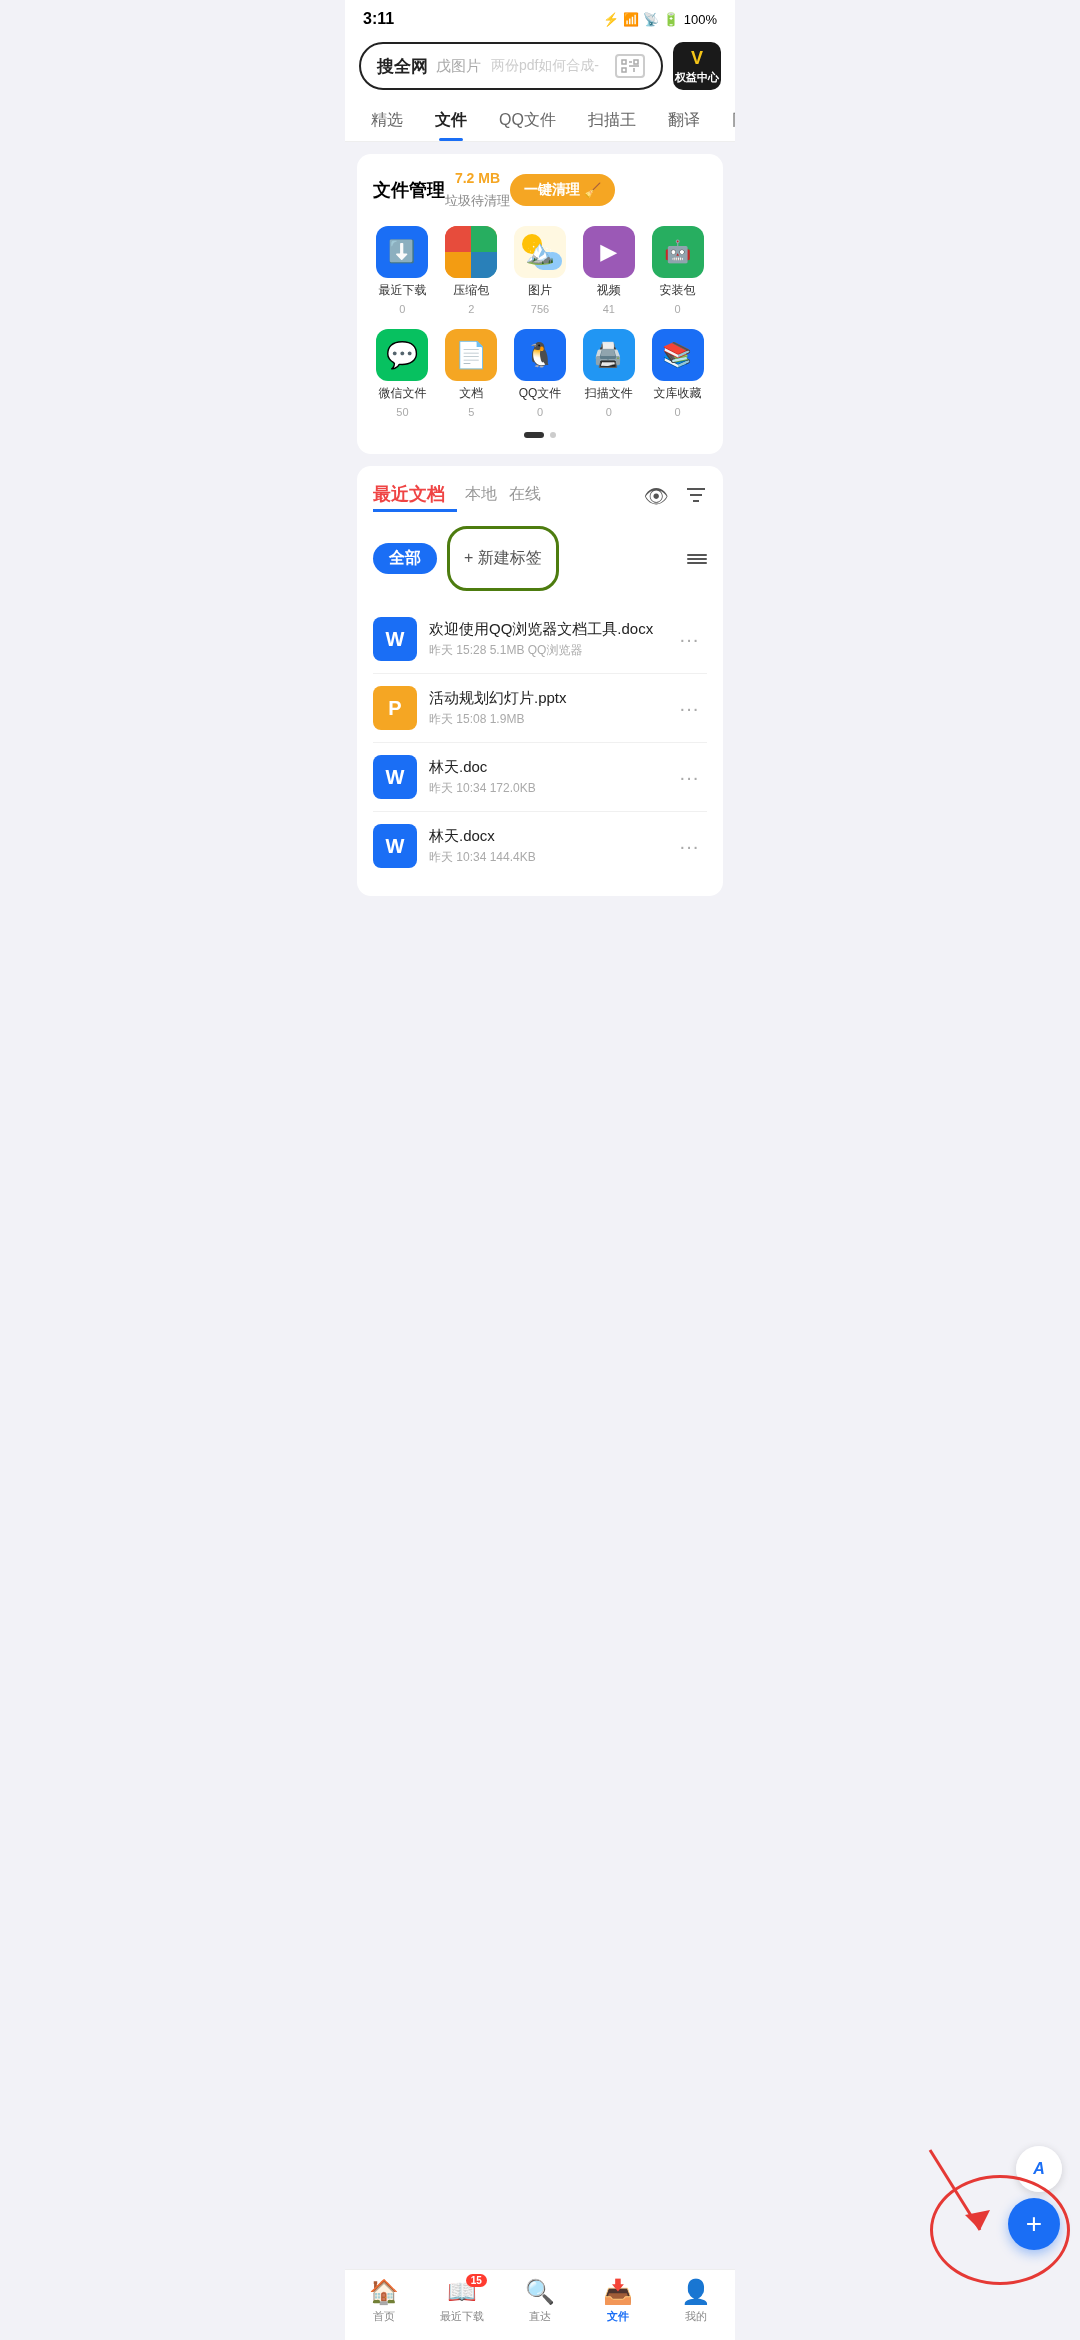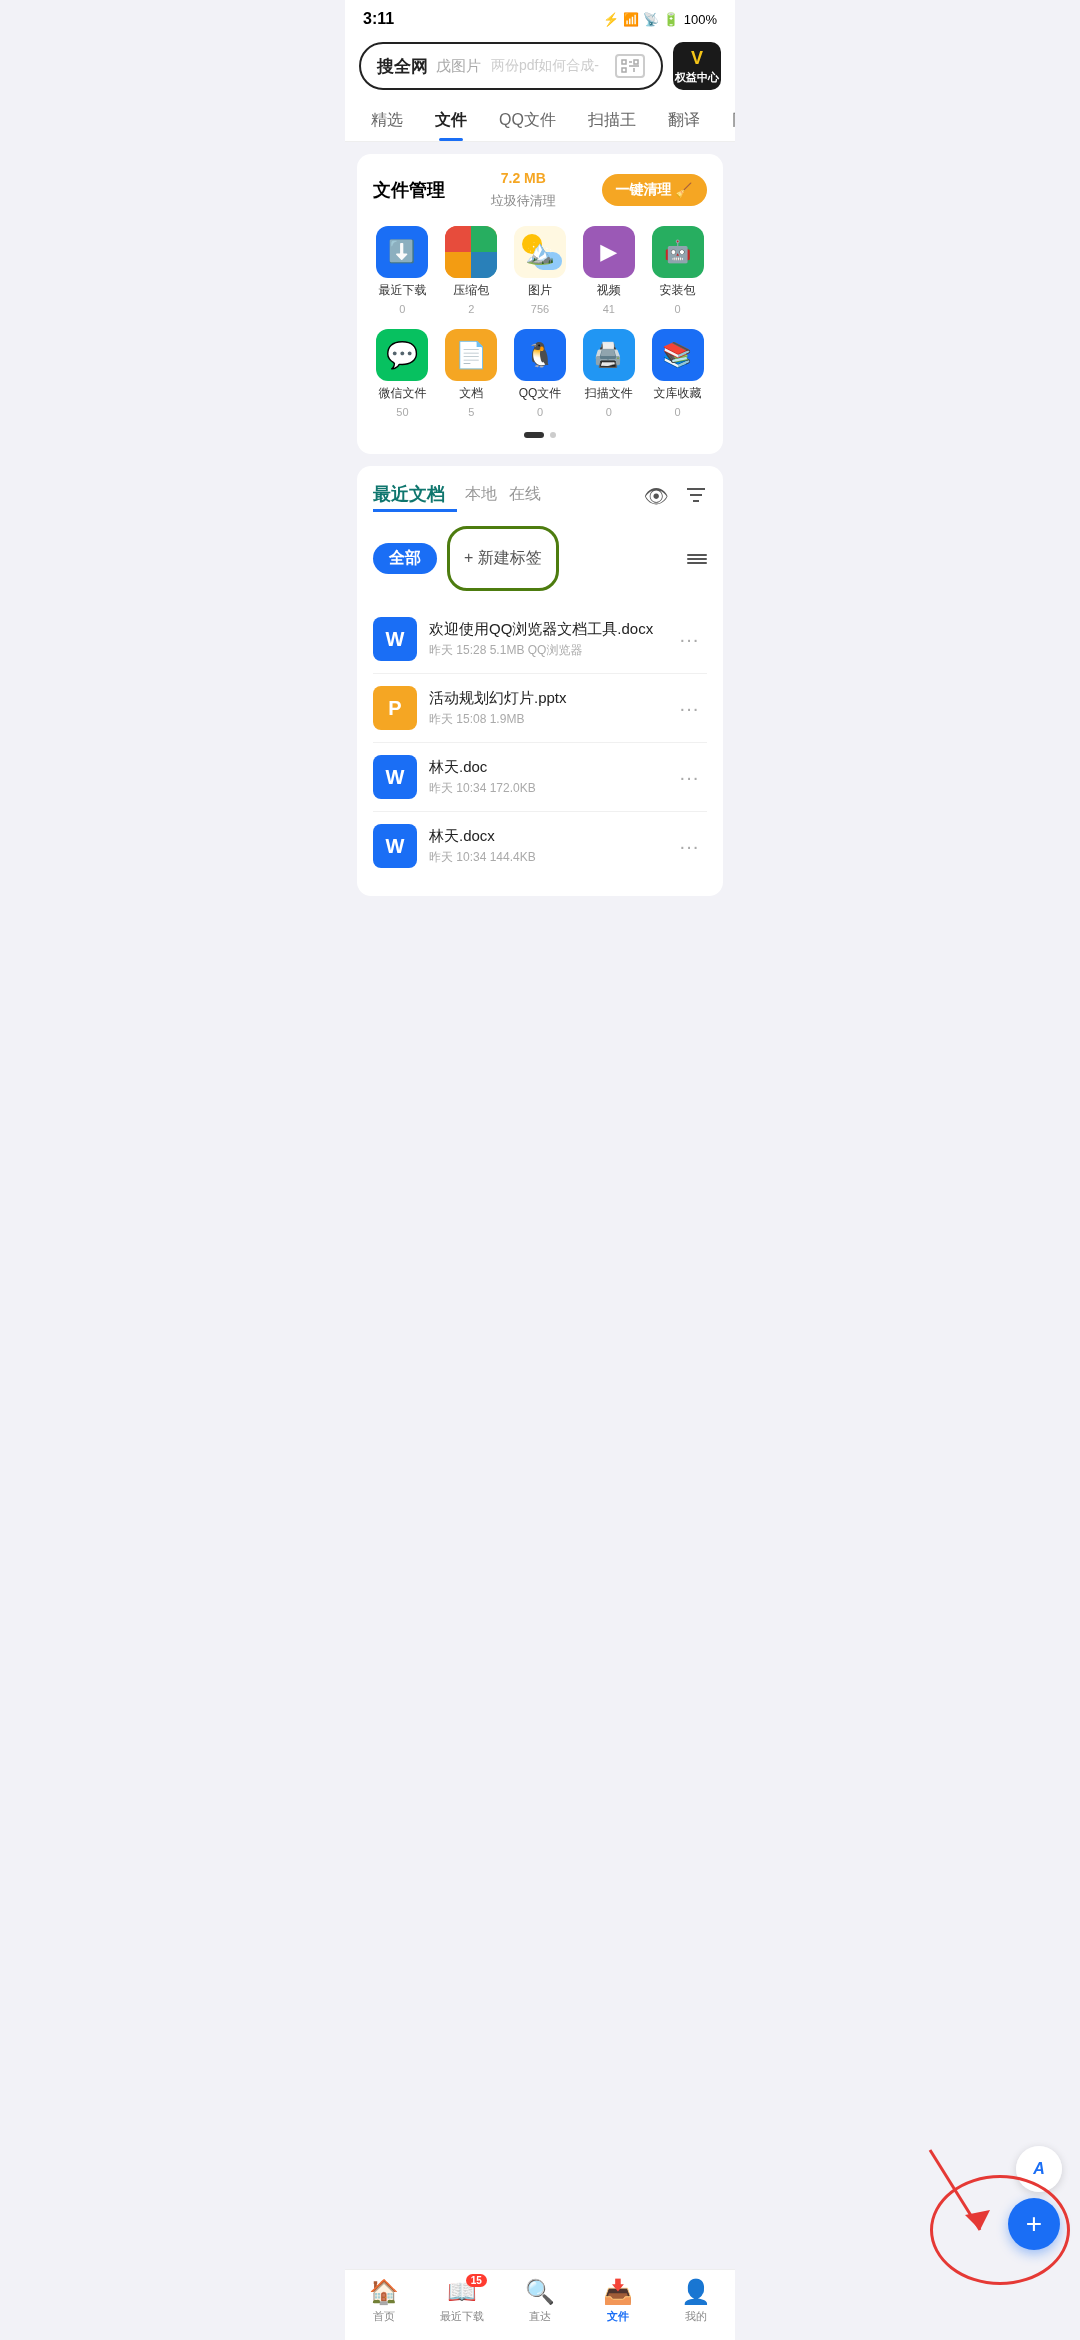--- a/index.html
+++ b/index.html
@@ -133,21 +133,21 @@
     
     .card {
       background: #fff;
       border-radius: 14px;
       margin: 12px 12px;
       padding: 16px;
     }
     .file-mgmt-header {
       display: flex;
       align-items: center;
-      justify-content: space-between;
+      justify-content: flex-start;
       margin-bottom: 16px;
     }
     .file-mgmt-title {
       font-size: 18px;
       font-weight: 700;
     }
     .junk-info {
       display: flex;
       align-items: center;
       gap: 6px;
@@ -251,21 +251,21 @@
     }
     .recent-tab {
       font-size: 16px;
       color: #999;
       padding: 0 12px 6px 0;
       cursor: pointer;
     }
     .recent-tab.active {
       font-size: 18px;
       font-weight: 700;
-      color: #0f766e;
+      color: #ef4444;
       border-bottom: 3px solid #1a6ef5;
       padding-bottom: 3px;
     }
     .recent-actions {
       margin-left: auto;
       display: flex;
       gap: 16px;
     }
     .icon-btn {
       font-size: 20px;

